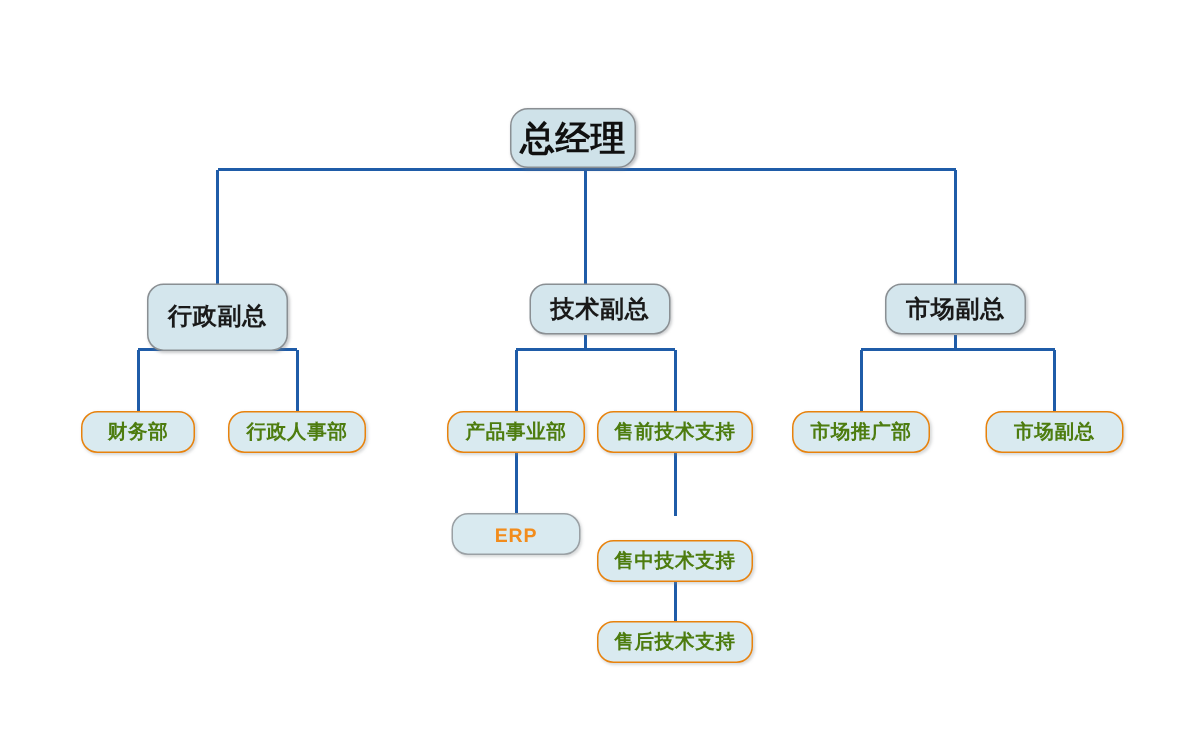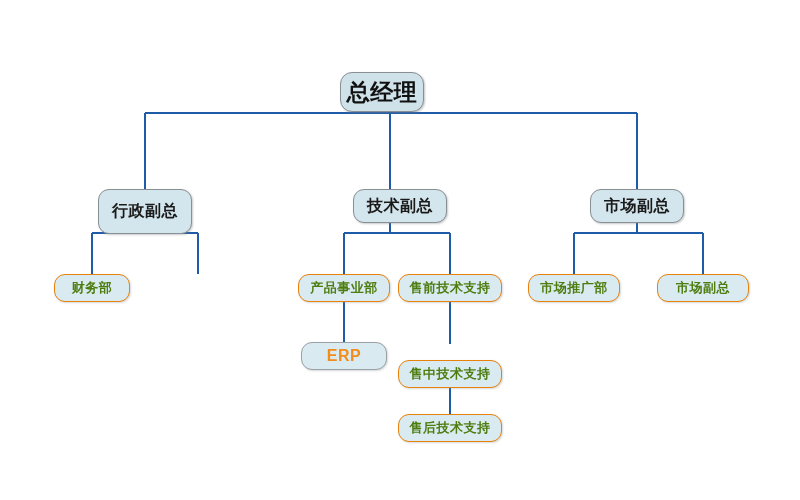--- a/index.html
+++ b/index.html
@@ -56,21 +56,21 @@
     color: #4d7c0f;
     font-weight: bold;
     font-size: 13px;
     background: #d9eaf0;
     box-shadow: 1px 1px 2px rgba(140,145,150,0.35);
   }
   .node-sub {
     border: 1.3px solid #9aa0a4;
     color: #f28c1c;
     font-weight: bold;
-    font-size: 16px;
+    font-size: 13px;
     background: #d9eaf0;
     box-shadow: 1px 1px 2px rgba(140,145,150,0.35);
   }
 </style>
 </head>
 <body>
 
 <div id="canvas">
 
   <svg id="connectors" viewBox="0 0 800 500" preserveAspectRatio="none" aria-hidden="true">
@@ -113,20 +113,23 @@
   <div class="node node-vp" style="left:353px; top:189px; width:94px; height:34px;">
     <span>技术副总</span>
   </div>
   <div class="node node-vp" style="left:590px; top:189px; width:94px; height:34px;">
     <span>市场副总</span>
   </div>
 
   <div class="node node-dept" style="left:54px; top:274px; width:76px; height:28px;">
     <span>财务部</span>
   </div>
+  <div class="node node-dept" style="left:152px; top:274px; width:92px; height:28px;">
+    <span>行政人事部</span>
+  </div>
   <div class="node node-dept" style="left:298px; top:274px; width:92px; height:28px;">
     <span>产品事业部</span>
   </div>
   <div class="node node-dept" style="left:398px; top:274px; width:104px; height:28px;">
     <span>售前技术支持</span>
   </div>
   <div class="node node-dept" style="left:528px; top:274px; width:92px; height:28px;">
     <span>市场推广部</span>
   </div>
   <div class="node node-dept" style="left:657px; top:274px; width:92px; height:28px;">

